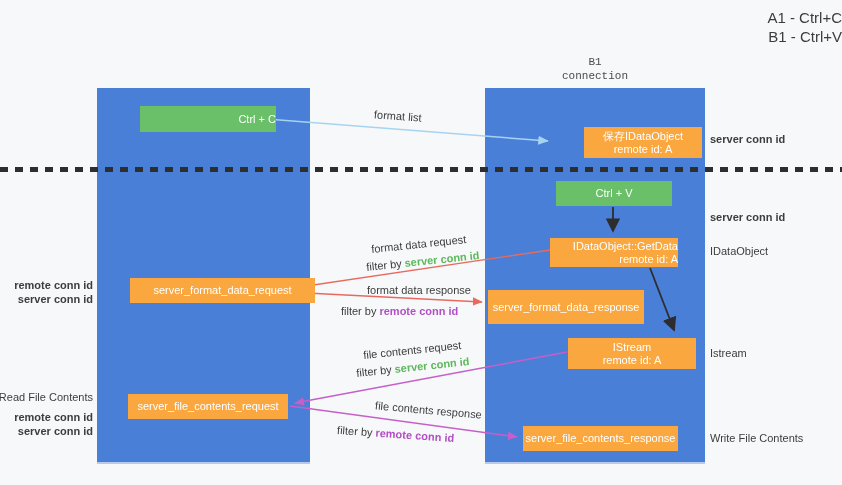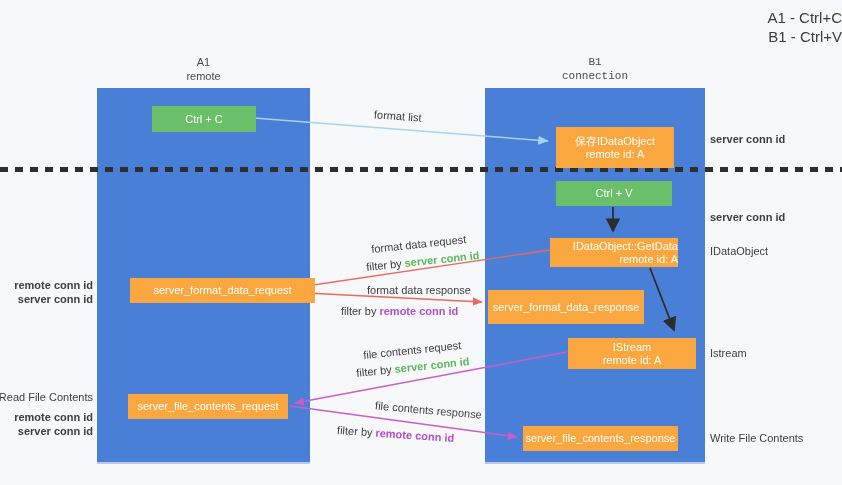--- a/index.html
+++ b/index.html
@@ -27,22 +27,22 @@
   .st-black{stroke:var(--black_arrow);stroke-width:1.8;}
   .mk-blue{fill:var(--blue_arrow);}
   .mk-red{fill:var(--red_arrow);}
   .mk-magenta{fill:var(--magenta_arrow);}
   .mk-black{fill:var(--black_arrow);}
   .box{position:absolute;display:flex;flex-direction:column;align-items:center;
     justify-content:center;color:#fff;font-size:11px;line-height:13px;
     text-align:center;white-space:nowrap;z-index:4;}
   .green{background:var(--green_box);}
   .orange{background:var(--orange_box);}
-  #ctrl-c{left:152px;top:106px;width:104px;height:26px;}
-  #save-obj{left:556px;top:127px;width:118px;height:41px;}
+  #ctrl-c{left:140px;top:106px;width:136px;height:26px;align-items:flex-end;}
+  #save-obj{left:584px;top:127px;width:118px;height:31px;}
   #ctrl-v{left:556px;top:181px;width:116px;height:25px;}
   #getdata{left:550px;top:238px;width:128px;height:29px;align-items:flex-end;}
   #fmt-req{left:130px;top:278px;width:185px;height:25px;}
   #fmt-res{left:488px;top:290px;width:156px;height:34px;}
   #istream-box{left:568px;top:338px;width:128px;height:31px;}
   #file-req{left:128px;top:394px;width:160px;height:25px;}
   #file-res{left:523px;top:426px;width:155px;height:25px;}
   .elabel{position:absolute;font-size:11px;color:var(--dark_text);
     white-space:nowrap;z-index:5;}
   .elabel .fb{margin-right:3px;}
@@ -75,24 +75,20 @@
 </head>
 <body>
 
 <div class="canvas">
 
   <div class="title">
     <div>A1 - Ctrl+C</div>
     <div>B1 - Ctrl+V</div>
   </div>
 
-  <div class="lane-header" id="hdr-a">
-    <div>A1</div>
-    <div>remote</div>
-  </div>
   <div class="lane-header" id="hdr-b">
     <div>B1</div>
     <div>connection</div>
   </div>
 
   <div class="lane" id="lane-a"></div>
   <div class="lane" id="lane-b"></div>
 
   <div class="divider"></div>
 

